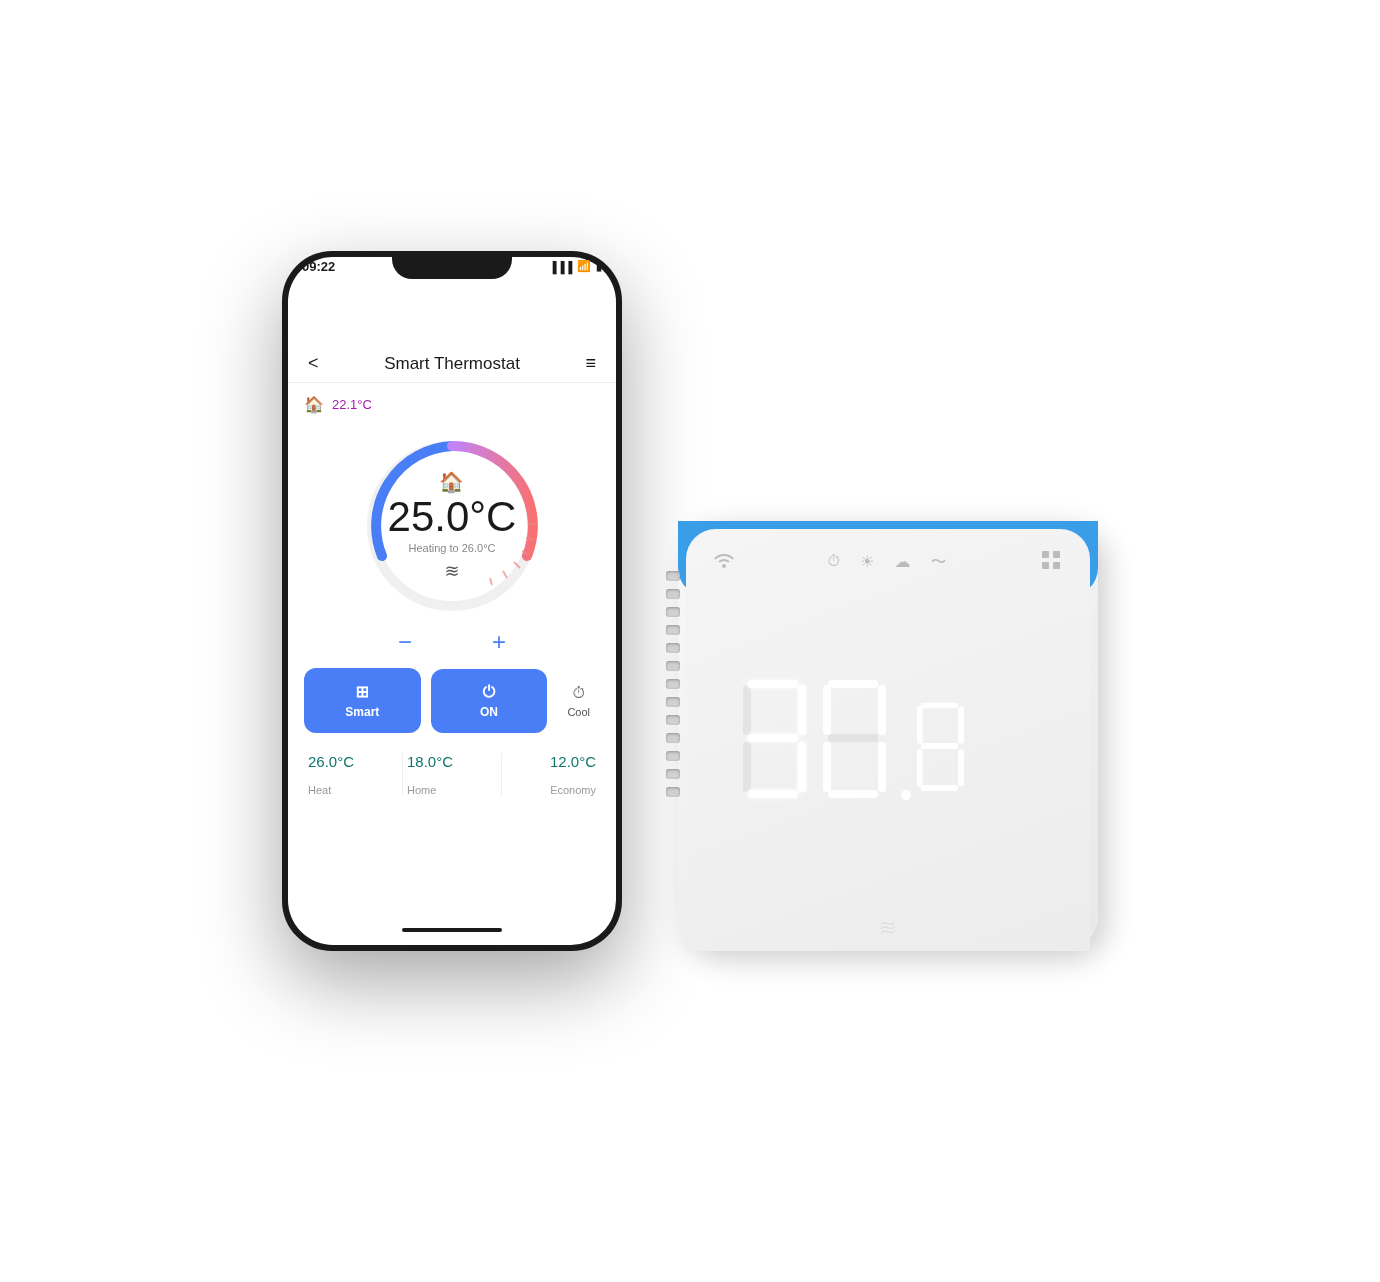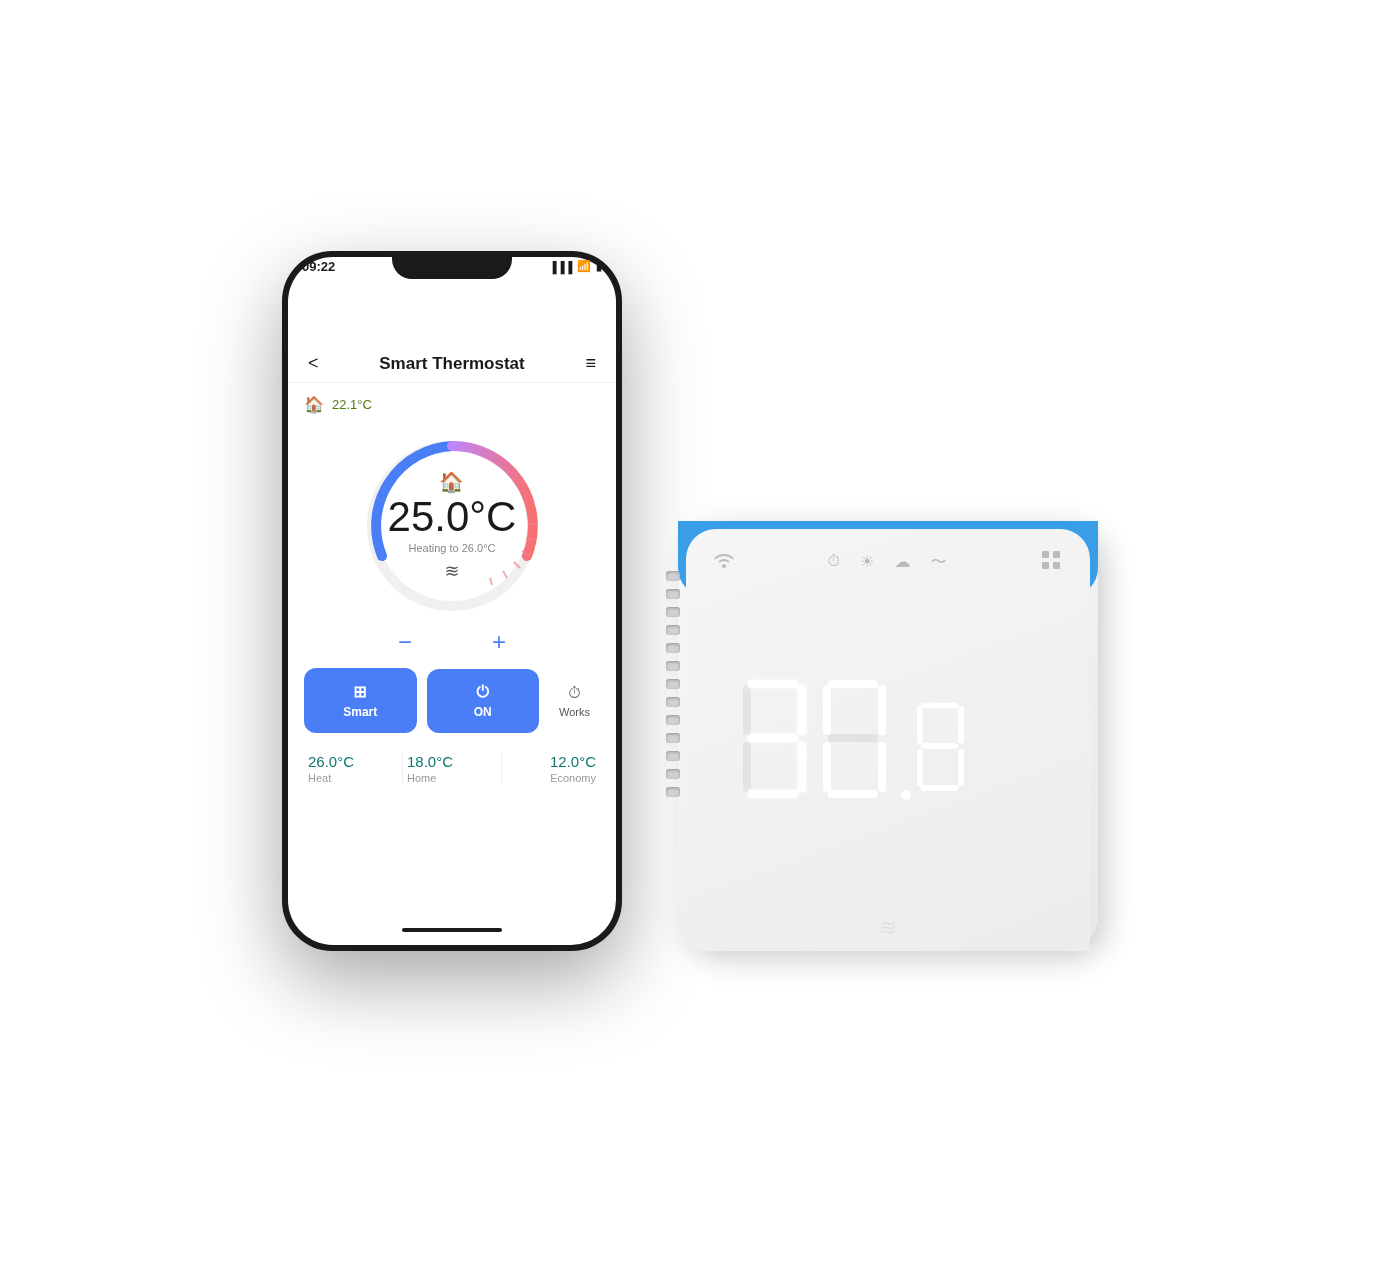--- a/index.html
+++ b/index.html
@@ -70,21 +70,21 @@
     }
     .app-header {
       display: flex;
       align-items: center;
       justify-content: space-between;
       padding: 50px 20px 8px;
       border-bottom: 1px solid #f0f0f0;
     }
     .app-header-title {
       font-size: 17px;
-      font-weight: 700;
+      font-weight: 400;
       color: #1a1a1a;
     }
     .app-header-back {
       font-size: 18px;
       color: #1a1a1a;
     }
     .app-header-menu {
       font-size: 18px;
       color: #1a1a1a;
     }
@@ -211,21 +211,21 @@
     }
     .temp-preset:last-child { border-right: none; text-align: right; }
     .preset-val {
       font-size: 15px;
       font-weight: 500;
       color: #0f766e;
     }
     .preset-label {
       font-size: 11px;
       color: #999;
-      margin-top: 2px;
+      margin-top: 14px;
     }
 
     .phone-home-bar {
       height: 30px;
       display: flex;
       align-items: center;
       justify-content: center;
     }
     .home-bar-line {
       width: 100px;
@@ -364,21 +364,21 @@
     <div class="phone-inner">
       <div style="height:46px;"></div>
       <div class="app-header">
         <span class="app-header-back">&lt;</span>
         <span class="app-header-title">Smart Thermostat</span>
         <span class="app-header-menu">≡</span>
       </div>
       <div class="app-content">
         <div class="temp-row">
           <span class="home-icon-small">🏠</span>
-          <span style="font-size:13px;color:#4d7c0f;font-weight:500;">22.1°C</span>
+          <span style="font-size:13px;color:#a21caf;font-weight:500;">22.1°C</span>
         </div>
 
         <div class="dial-container">
           <svg class="dial-svg" viewBox="0 0 200 200">
 
             <circle cx="100" cy="100" r="80" fill="none" stroke="#f0f0f0" stroke-width="10"></circle>
 
             <path d="M 30,130 A 80,80 0 0,1 100,20" fill="none" stroke="#4a7ef7" stroke-width="10" stroke-linecap="round"></path>
 
             <path d="M 100,20 A 80,80 0 0,1 175,130" fill="none" stroke="url(#pinkGrad)" stroke-width="10" stroke-linecap="round"></path>
@@ -415,21 +415,21 @@
           <button class="mode-btn-active">
             <span class="mode-icon">⊞</span>
             <span>Smart</span>
           </button>
           <button class="mode-btn-active">
             <span class="mode-icon">⏻</span>
             <span>ON</span>
           </button>
           <button class="mode-btn-inactive">
             <span class="mode-icon">⏱</span>
-            <span>Works</span>
+            <span>Cool</span>
           </button>
         </div>
 
         <div class="temp-presets">
           <div class="temp-preset">
             <div class="preset-val">26.0°C</div>
             <div class="preset-label">Heat</div>
           </div>
           <div class="temp-preset">
             <div class="preset-val">18.0°C</div>

